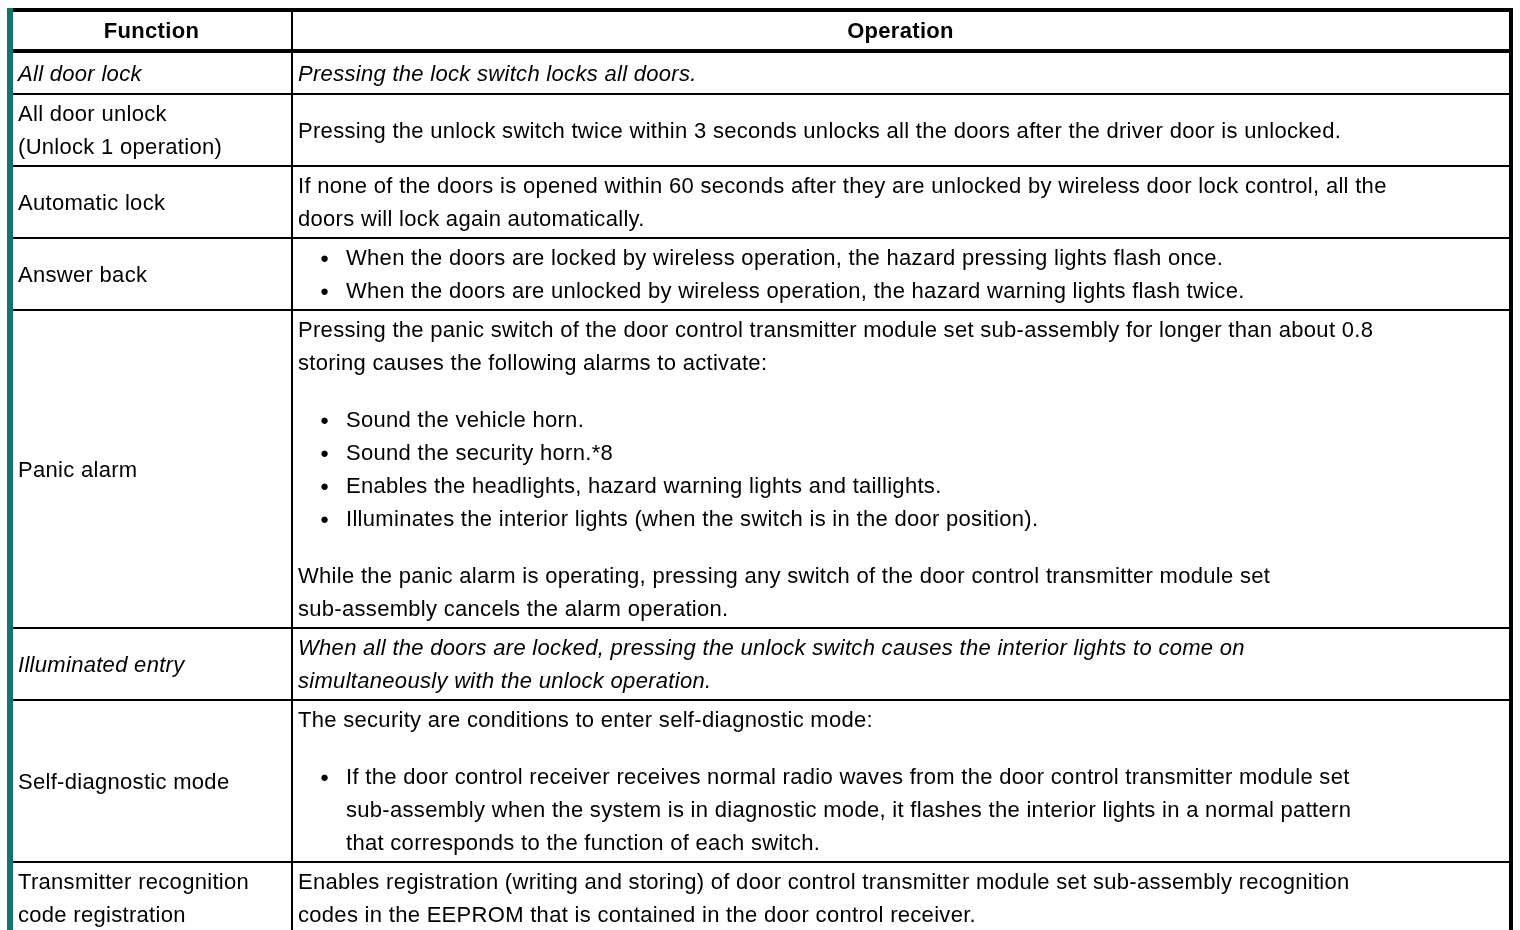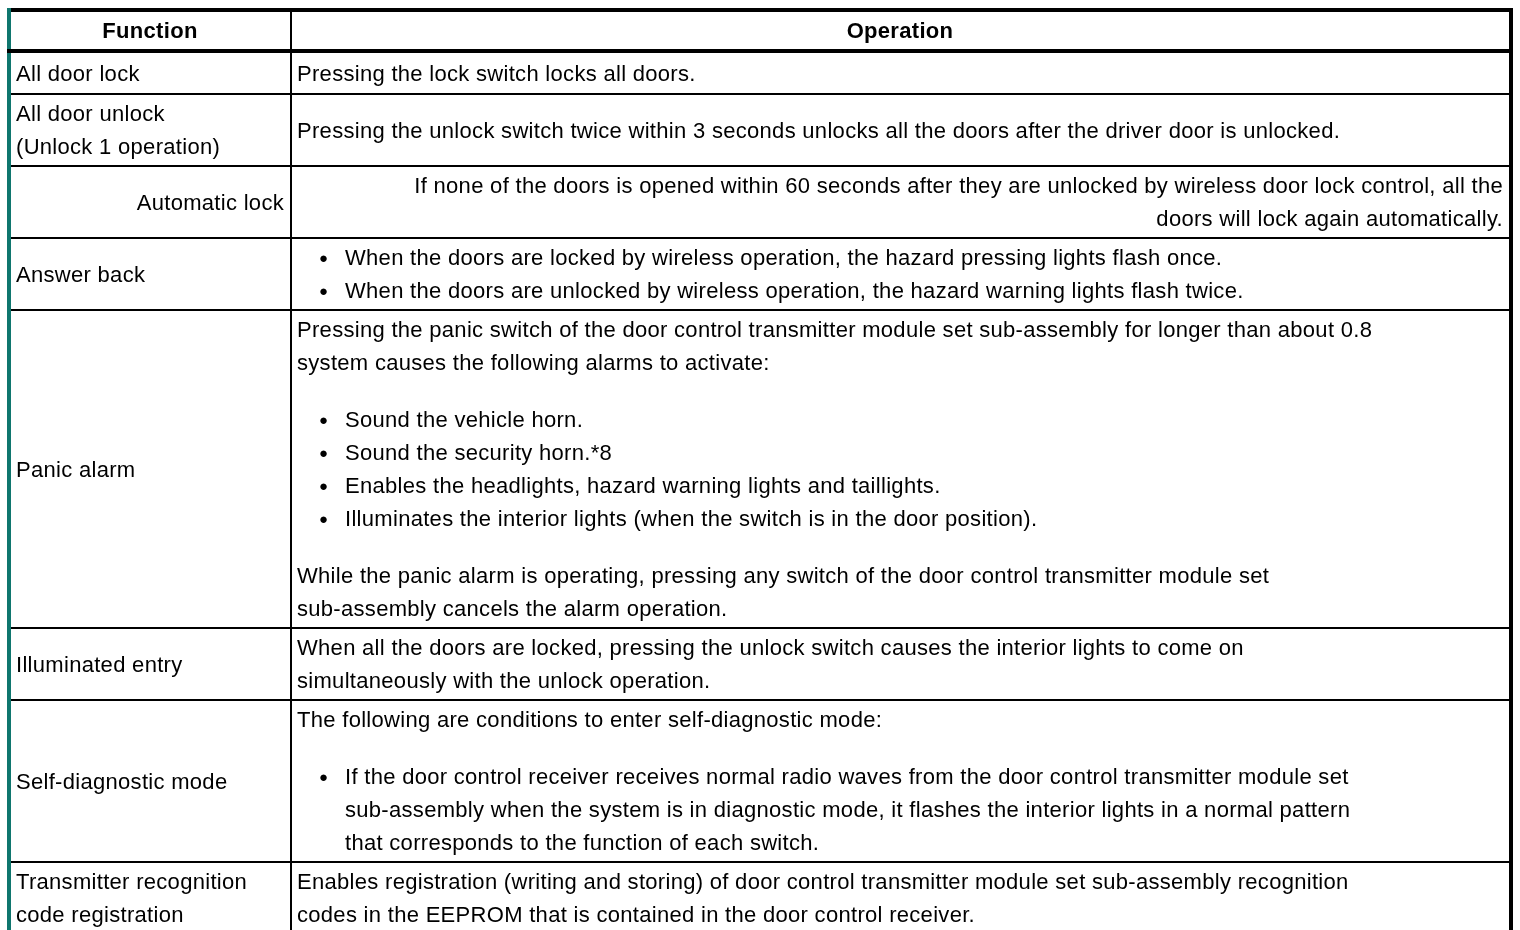--- a/index.html
+++ b/index.html
@@ -33,21 +33,21 @@
     letter-spacing: 0.3px;
     overflow: hidden;
   }
   th {
     font-weight: bold;
     text-align: center;
     border-bottom: 4px solid #000000;
     height: 33px;
     line-height: 30px;
   }
-  td:first-child, th:first-child { border-left: 4px solid #0f766e; }
+  td:first-child, th:first-child { border-left: 6px solid #0f766e; }
   td:last-child, th:last-child { border-right: 4px solid #000000; }
   .line { white-space: nowrap; }
   .block.gap { margin-top: 24px; }
   .bullet-item {
     position: relative;
     padding-left: 48px;
   }
   .dot {
     position: absolute;
     left: 22px;
@@ -65,42 +65,42 @@
       <col class="fn-col">
       <col>
     </colgroup>
     <thead>
       <tr>
         <th>Function</th>
         <th>Operation</th>
       </tr>
     </thead>
     <tbody>
-        <tr style="height: 43px;">
+        <tr style="height: 43px; font-style: italic;">
           <td class="fcell">
             <div class="line">All door lock</div>
           </td>
           <td class="ocell">
             <div class="block">
               <div class="line">Pressing the lock switch locks all doors.</div>
             </div>
           </td>
         </tr>
         <tr style="height: 67px;">
           <td class="fcell">
             <div class="line">All door unlock</div>
             <div class="line">(Unlock 1 operation)</div>
           </td>
           <td class="ocell">
             <div class="block">
               <div class="line">Pressing the unlock switch twice within 3 seconds unlocks all the doors after the driver door is unlocked.</div>
             </div>
           </td>
         </tr>
-        <tr style="height: 70px; text-align: right;">
+        <tr style="height: 70px;">
           <td class="fcell">
             <div class="line">Automatic lock</div>
           </td>
           <td class="ocell">
             <div class="block">
               <div class="line">If none of the doors is opened within 60 seconds after they are unlocked by wireless door lock control, all the</div>
               <div class="line">doors will lock again automatically.</div>
             </div>
           </td>
         </tr>
@@ -121,21 +121,21 @@
             </div>
           </td>
         </tr>
         <tr style="height: 311px;">
           <td class="fcell">
             <div class="line">Panic alarm</div>
           </td>
           <td class="ocell">
             <div class="block">
               <div class="line">Pressing the panic switch of the door control transmitter module set sub-assembly for longer than about 0.8</div>
-              <div class="line">system causes the following alarms to activate:</div>
+              <div class="line">storing causes the following alarms to activate:</div>
             </div>
             <div class="block gap">
               <div class="bullet-item">
                 <span class="dot">●</span>
                 <div class="line">Sound the vehicle horn.</div>
               </div>
               <div class="bullet-item">
                 <span class="dot">●</span>
                 <div class="line">Sound the security horn.*8</div>
               </div>
@@ -147,38 +147,38 @@
                 <span class="dot">●</span>
                 <div class="line">Illuminates the interior lights (when the switch is in the door position).</div>
               </div>
             </div>
             <div class="block gap">
               <div class="line">While the panic alarm is operating, pressing any switch of the door control transmitter module set</div>
               <div class="line">sub-assembly cancels the alarm operation.</div>
             </div>
           </td>
         </tr>
-        <tr style="height: 66px;">
+        <tr style="height: 66px; font-style: italic;">
           <td class="fcell">
             <div class="line">Illuminated entry</div>
           </td>
           <td class="ocell">
             <div class="block">
               <div class="line">When all the doors are locked, pressing the unlock switch causes the interior lights to come on</div>
               <div class="line">simultaneously with the unlock operation.</div>
             </div>
           </td>
         </tr>
         <tr style="height: 156px;">
           <td class="fcell">
             <div class="line">Self-diagnostic mode</div>
           </td>
           <td class="ocell">
             <div class="block">
-              <div class="line">The following are conditions to enter self-diagnostic mode:</div>
+              <div class="line">The security are conditions to enter self-diagnostic mode:</div>
             </div>
             <div class="block gap">
               <div class="bullet-item">
                 <span class="dot">●</span>
                 <div class="line">If the door control receiver receives normal radio waves from the door control transmitter module set</div>
                 <div class="line">sub-assembly when the system is in diagnostic mode, it flashes the interior lights in a normal pattern</div>
                 <div class="line">that corresponds to the function of each switch.</div>
               </div>
             </div>
           </td>

